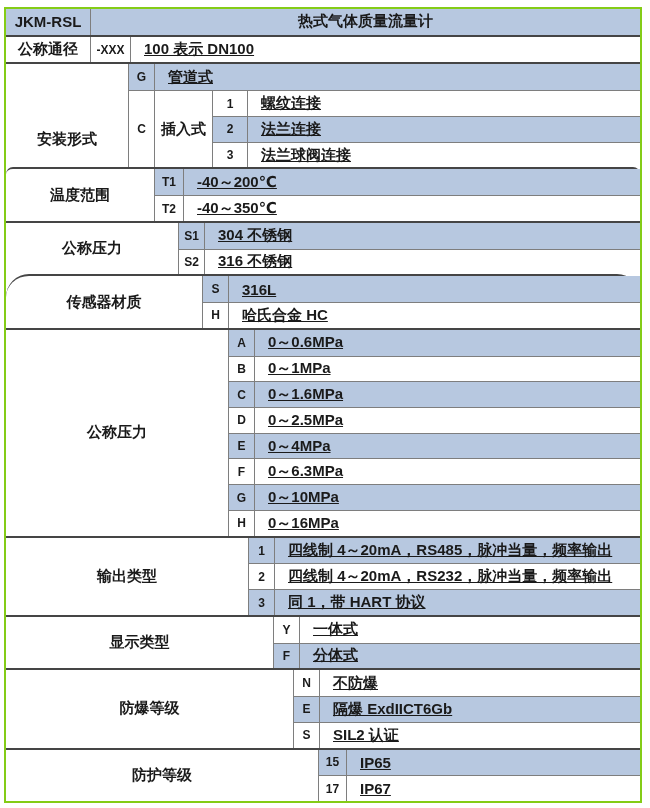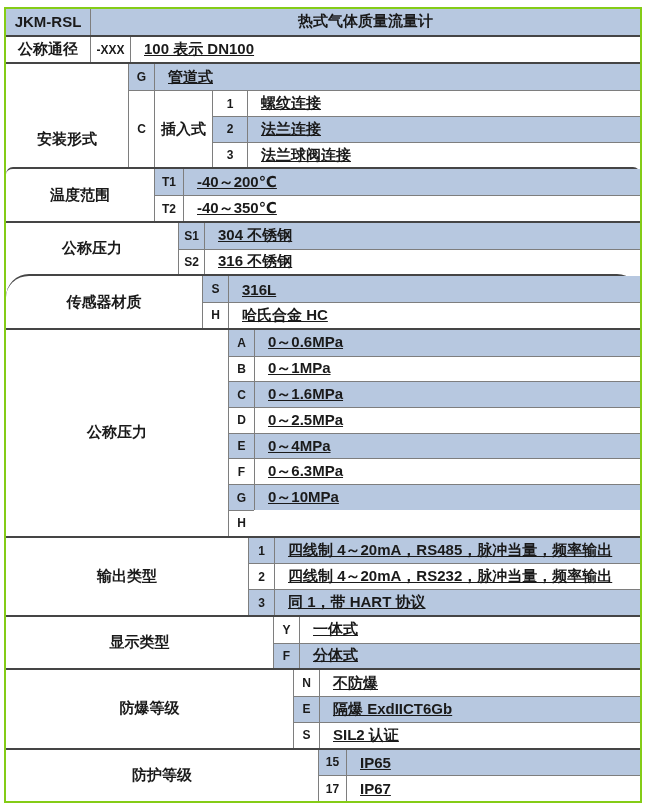--- a/index.html
+++ b/index.html
@@ -91,20 +91,21 @@
       <div class="c desc blue bl bt">0～1.6MPa</div>
       <div class="c code bl bt">D</div>
       <div class="c desc bl bt">0～2.5MPa</div>
       <div class="c code blue bl bt">E</div>
       <div class="c desc blue bl bt">0～4MPa</div>
       <div class="c code bl bt">F</div>
       <div class="c desc bl bt">0～6.3MPa</div>
       <div class="c code blue bl bt">G</div>
       <div class="c desc blue bl bt">0～10MPa</div>
       <div class="c code bl bt">H</div>
+      <div class="c desc bl bt">0～16MPa</div>
     </div>
 
     <div class="sec" style="flex:3;grid-template-columns:242px 26px 1fr;grid-template-rows:repeat(3,1fr);">
       <div class="c center" style="grid-row:1/4;grid-column:1;">输出类型</div>
       <div class="c code blue bl">1</div>
       <div class="c desc blue bl">四线制 4～20mA，RS485，脉冲当量，频率输出</div>
       <div class="c code bl bt">2</div>
       <div class="c desc bl bt">四线制 4～20mA，RS232，脉冲当量，频率输出</div>
       <div class="c code blue bl bt">3</div>
       <div class="c desc blue bl bt">同 1，带 HART 协议</div>

